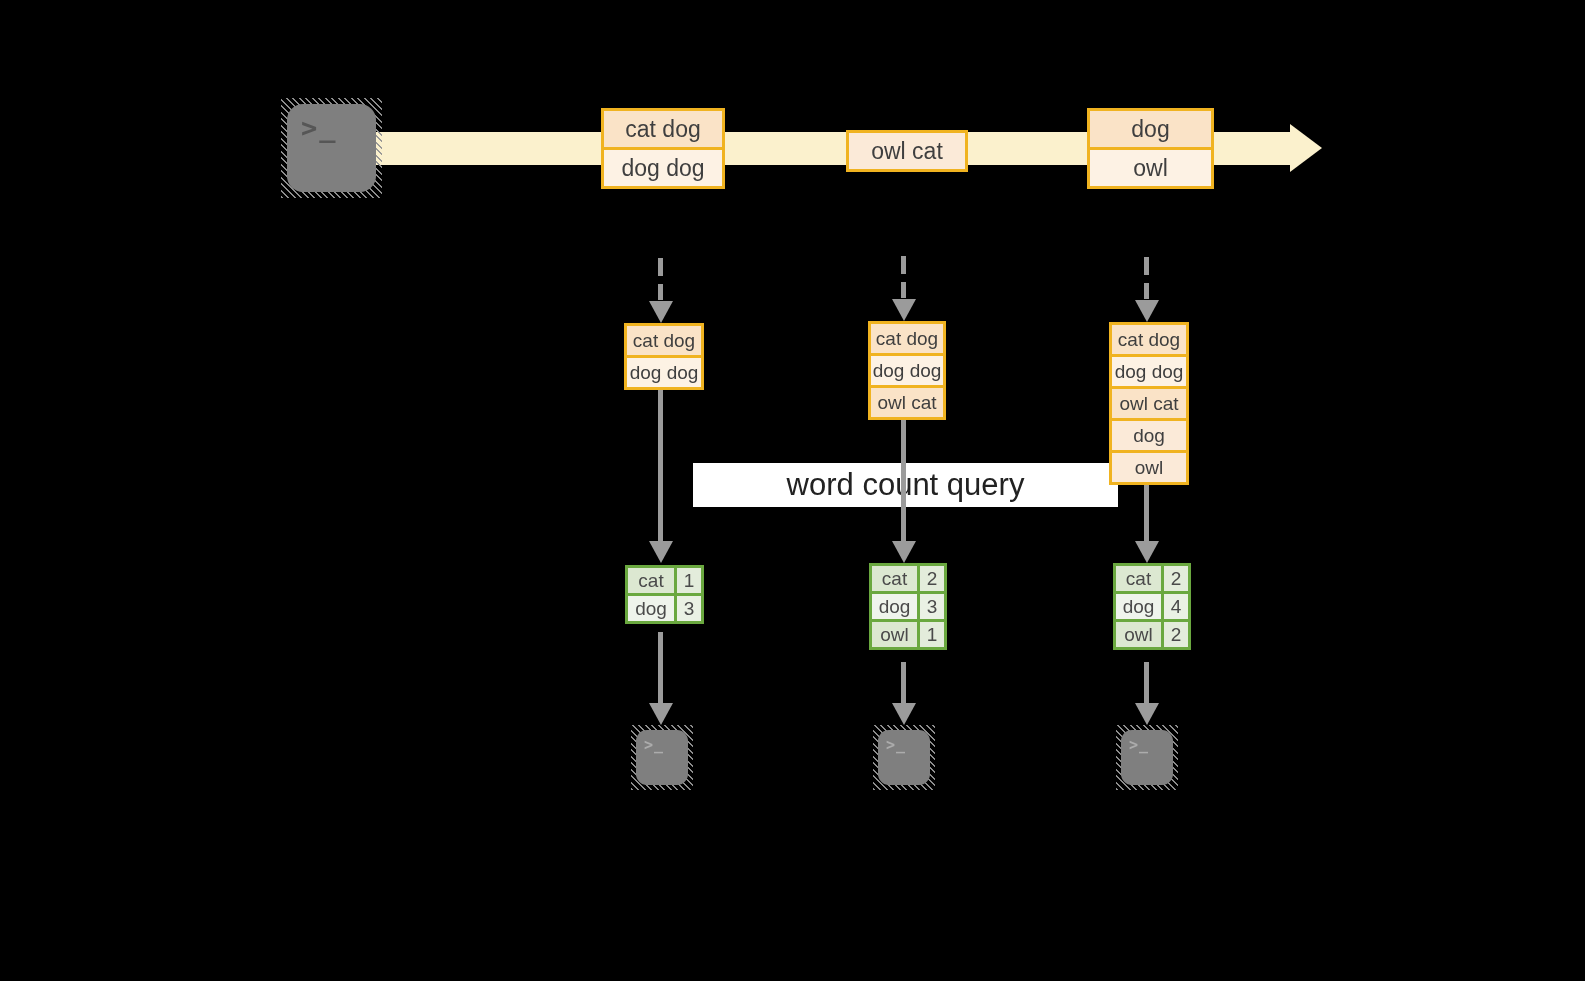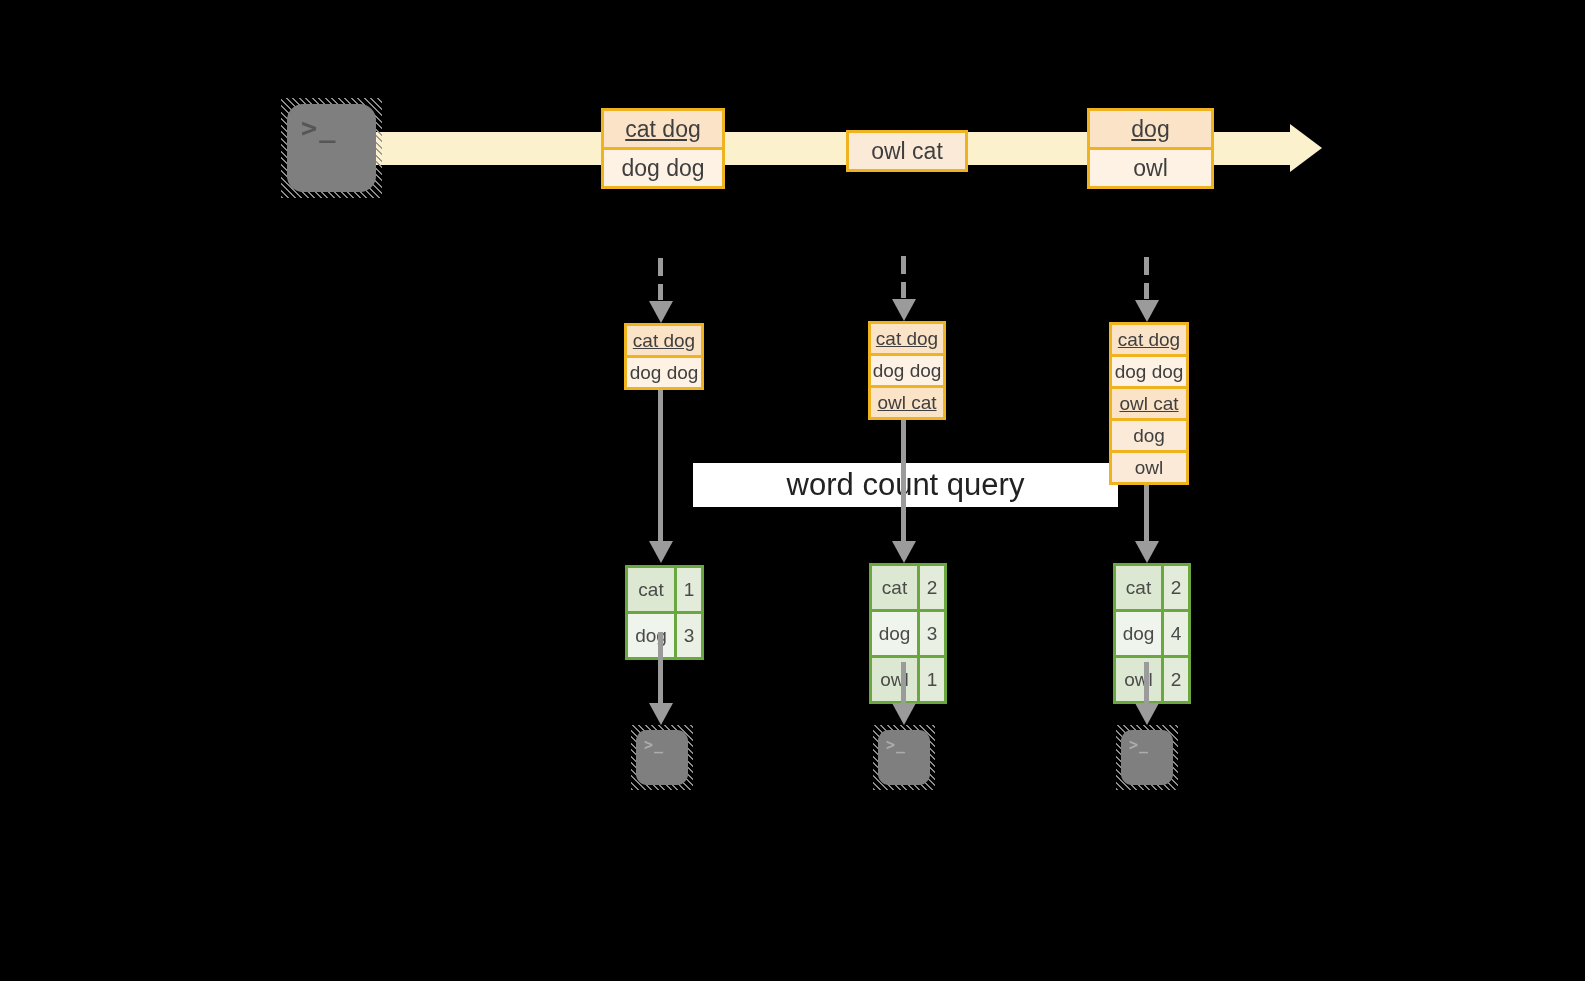--- a/index.html
+++ b/index.html
@@ -22,35 +22,35 @@
   .prompt{position:absolute;font-weight:bold;font-family:"DejaVu Sans Mono","Liberation Mono",monospace;}
   .term.big .prompt{left:14px;top:8px;font-size:27px;color:#565656;letter-spacing:2px;}
   .term.small .prompt{left:8px;top:6px;font-size:15px;color:#ACACAC;letter-spacing:1px;}
   
   .ebox{position:absolute;border:3px solid #F0B320;z-index:2;}
   .ebox .row{height:36px;display:flex;align-items:center;justify-content:center;font-size:23px;}
   .ebox .row + .row{border-top:3px solid #F0B320;}
   .buf{position:absolute;border:3px solid #F0B320;z-index:2;}
   .buf .row{height:29px;display:flex;align-items:center;justify-content:center;font-size:19px;}
   .buf .row + .row{border-top:3px solid #F0B320;}
-  .t-dark{background:#FAE3C7;text-decoration:underline;}
+  .t-dark{background:#FAE3C7;}
   .t-light{background:#FDF2E4;}
   .t-mid{background:#FBEAD8;}
   
   .dash{position:absolute;width:5px;background:#9B9B9B;z-index:3;}
   .vline{position:absolute;width:5px;background:#9B9B9B;z-index:3;}
   .ahead{position:absolute;width:0;height:0;z-index:3;
     border-left:12px solid transparent;border-right:12px solid transparent;border-top:22px solid #9B9B9B;}
   
   .qband{position:absolute;left:693px;top:463px;width:425px;height:44px;background:#FFFFFF;z-index:1;
     display:flex;align-items:center;justify-content:center;}
   .qband span{font-size:31px;color:#222;}
   
   .wct{position:absolute;display:grid;grid-template-columns:1fr 24px;gap:3px;padding:3px;background:#6AA83F;z-index:2;}
-  .wct .cell{height:43px;display:flex;align-items:center;justify-content:center;font-size:19px;color:#4a4a4a;}
+  .wct .cell{height:25px;display:flex;align-items:center;justify-content:center;font-size:19px;color:#4a4a4a;}
   .g-dark{background:#DCE8D1;}
   .g-darkn{background:#E3ECDB;}
   .g-light{background:#EFF4EC;}
   .g-lightn{background:#EAF1E4;}
 </style>
 </head>
 <body>
 
 <div id="stage">
 

